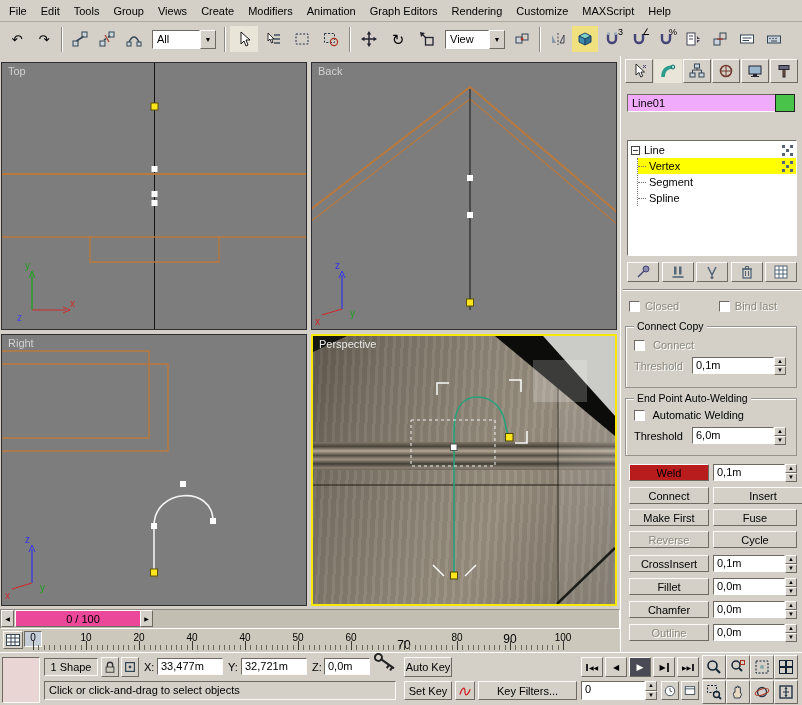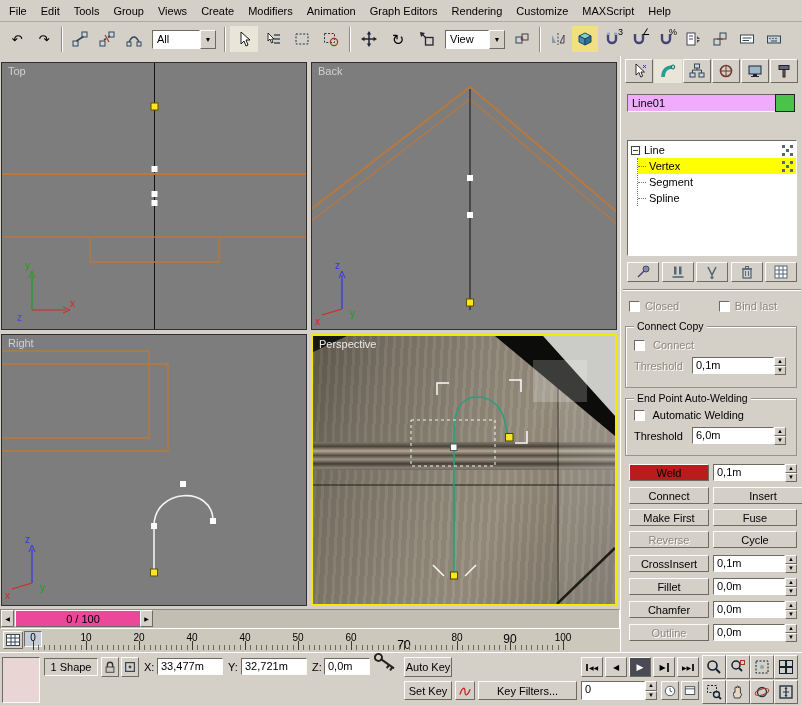--- a/index.html
+++ b/index.html
@@ -720,20 +720,21 @@
   <div class="btn raised ab" style="left:629px;top:4px;width:22px;height:20px;background:#4a4a55">
       <span style="color:#fff;font-size:9px">▶</span>
     </div>
   <div class="btn raised ab mini" style="left:653px;top:4px;width:22px;height:20px">
       <span style="border-right:2px solid #222;padding-right:1px;font-size:8px">▶</span>
     </div>
   <div class="btn raised ab mini" style="left:677px;top:4px;width:22px;height:20px">
       <span style="border-right:2px solid #222;padding-right:1px;font-size:6px">▶▶</span>
     </div>
 
+  <div class="sunken ab" style="left:44px;top:28px;width:352px;height:19px;padding:2px 4px;overflow:hidden;white-space:nowrap"><span>Click or click-and-drag to select objects</span></div>
   <div class="btn raised ab" style="left:404px;top:28px;width:48px;height:19px">
       <span>Set Key</span>
     </div>
   <div class="btn raised ab" style="left:455px;top:28px;width:20px;height:19px">
       <span>
         <svg width="14" height="12" viewBox="0 0 16 14">
           <path d="M2,11 C5,2 8,2 8,8 C8,13 11,13 14,5" fill="none" stroke="#c22" stroke-width="1.5"></path>
         </svg>
       </span>
     </div>

